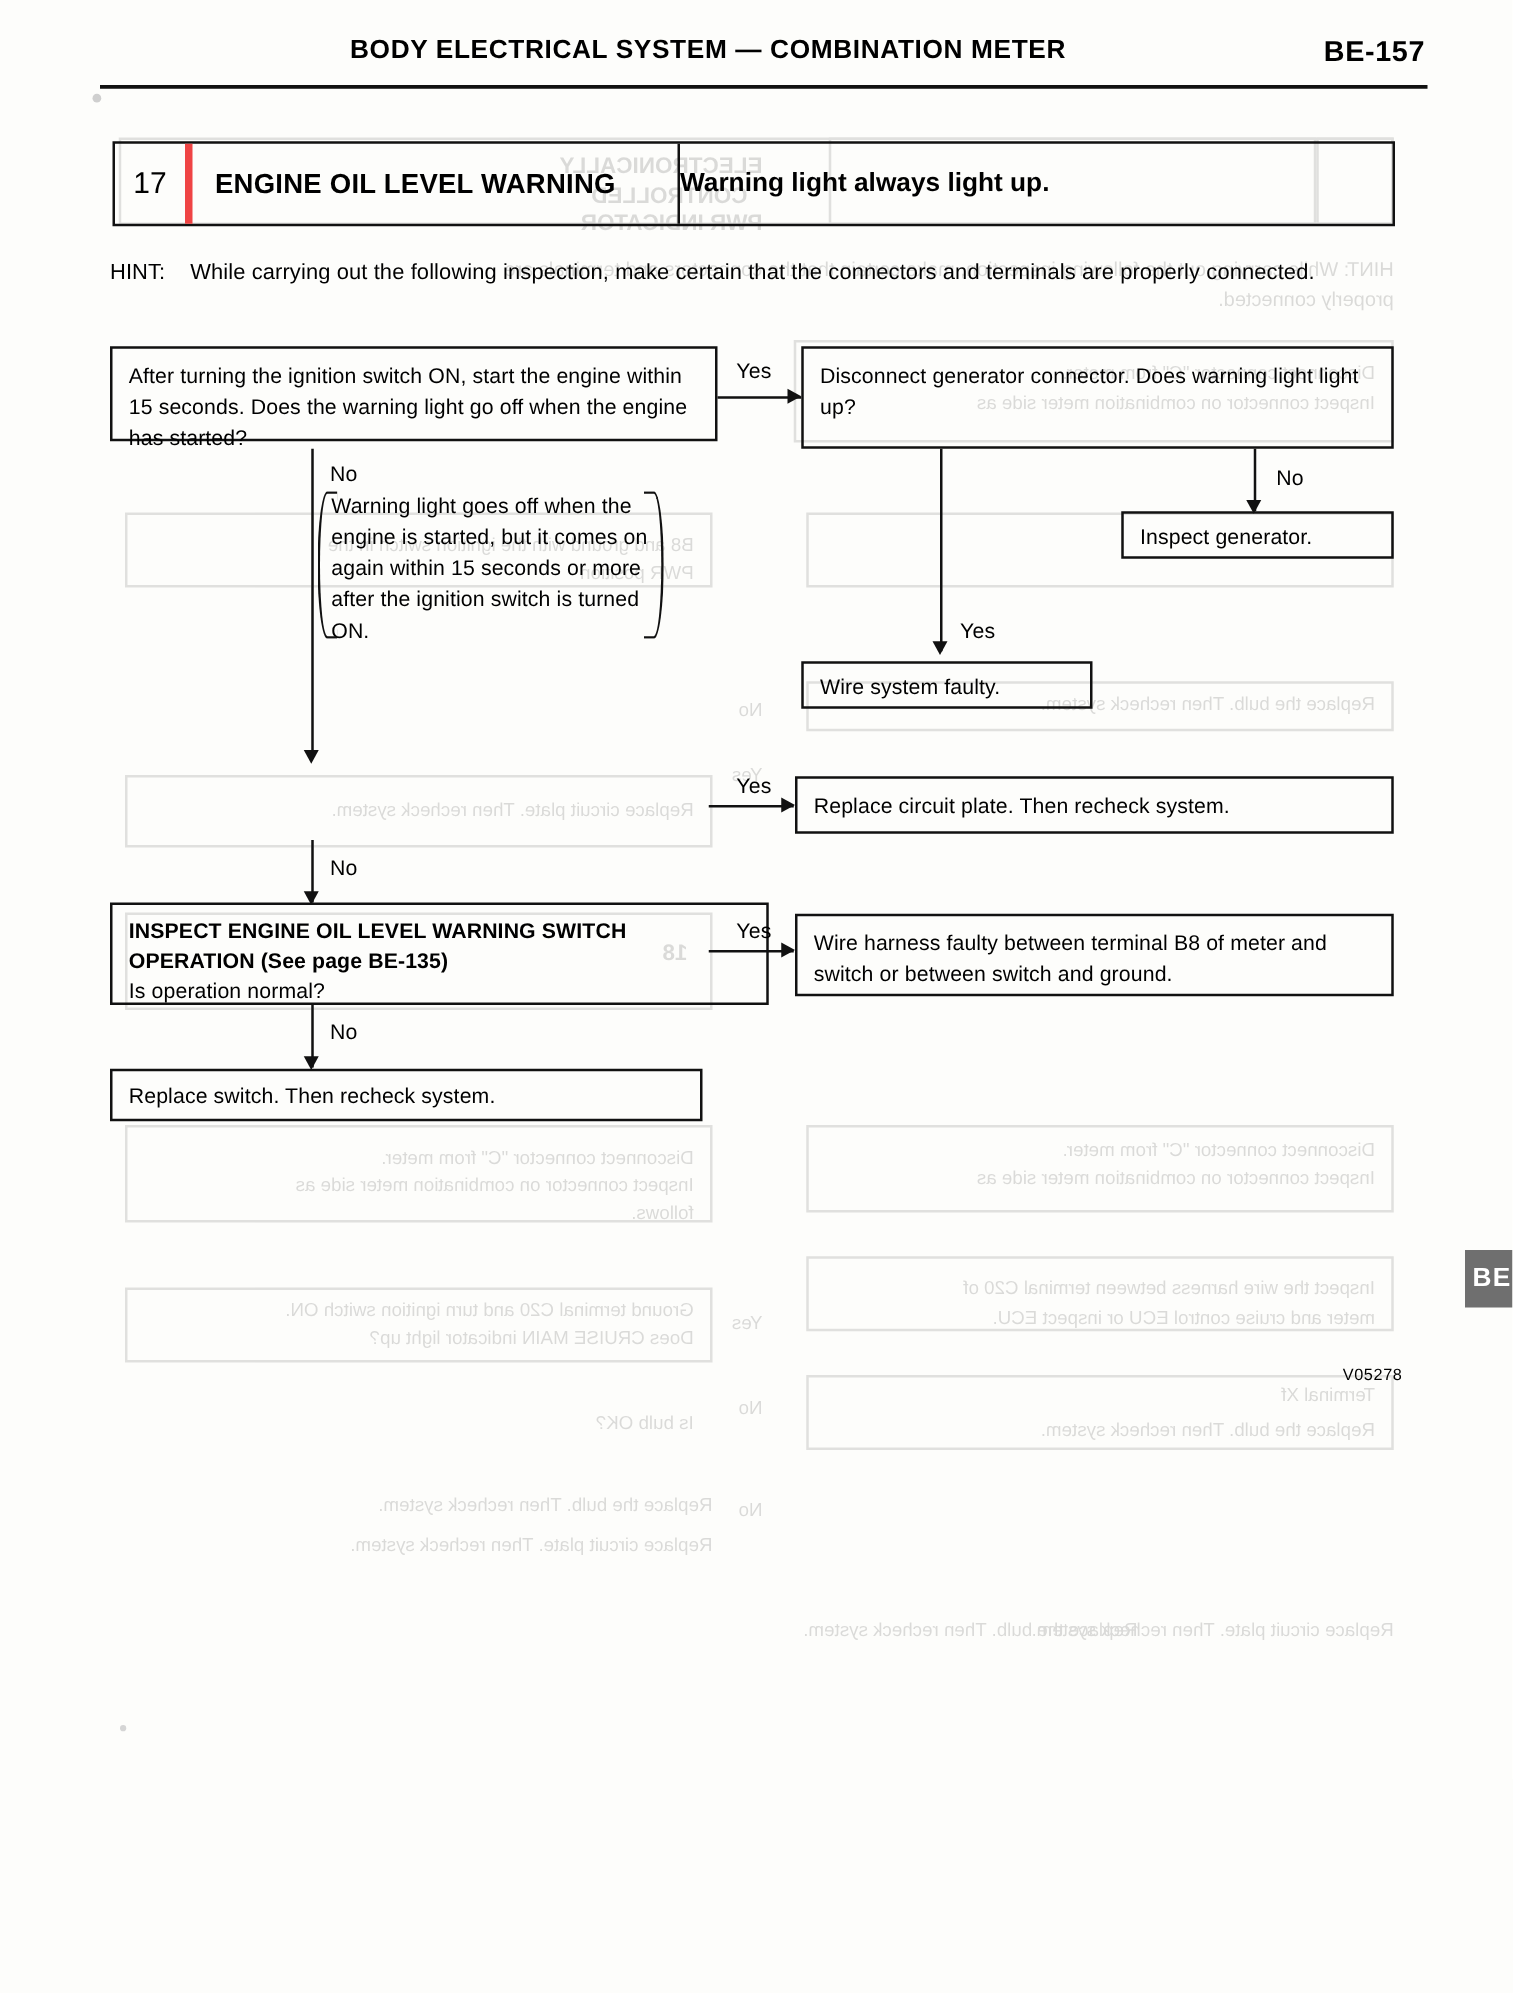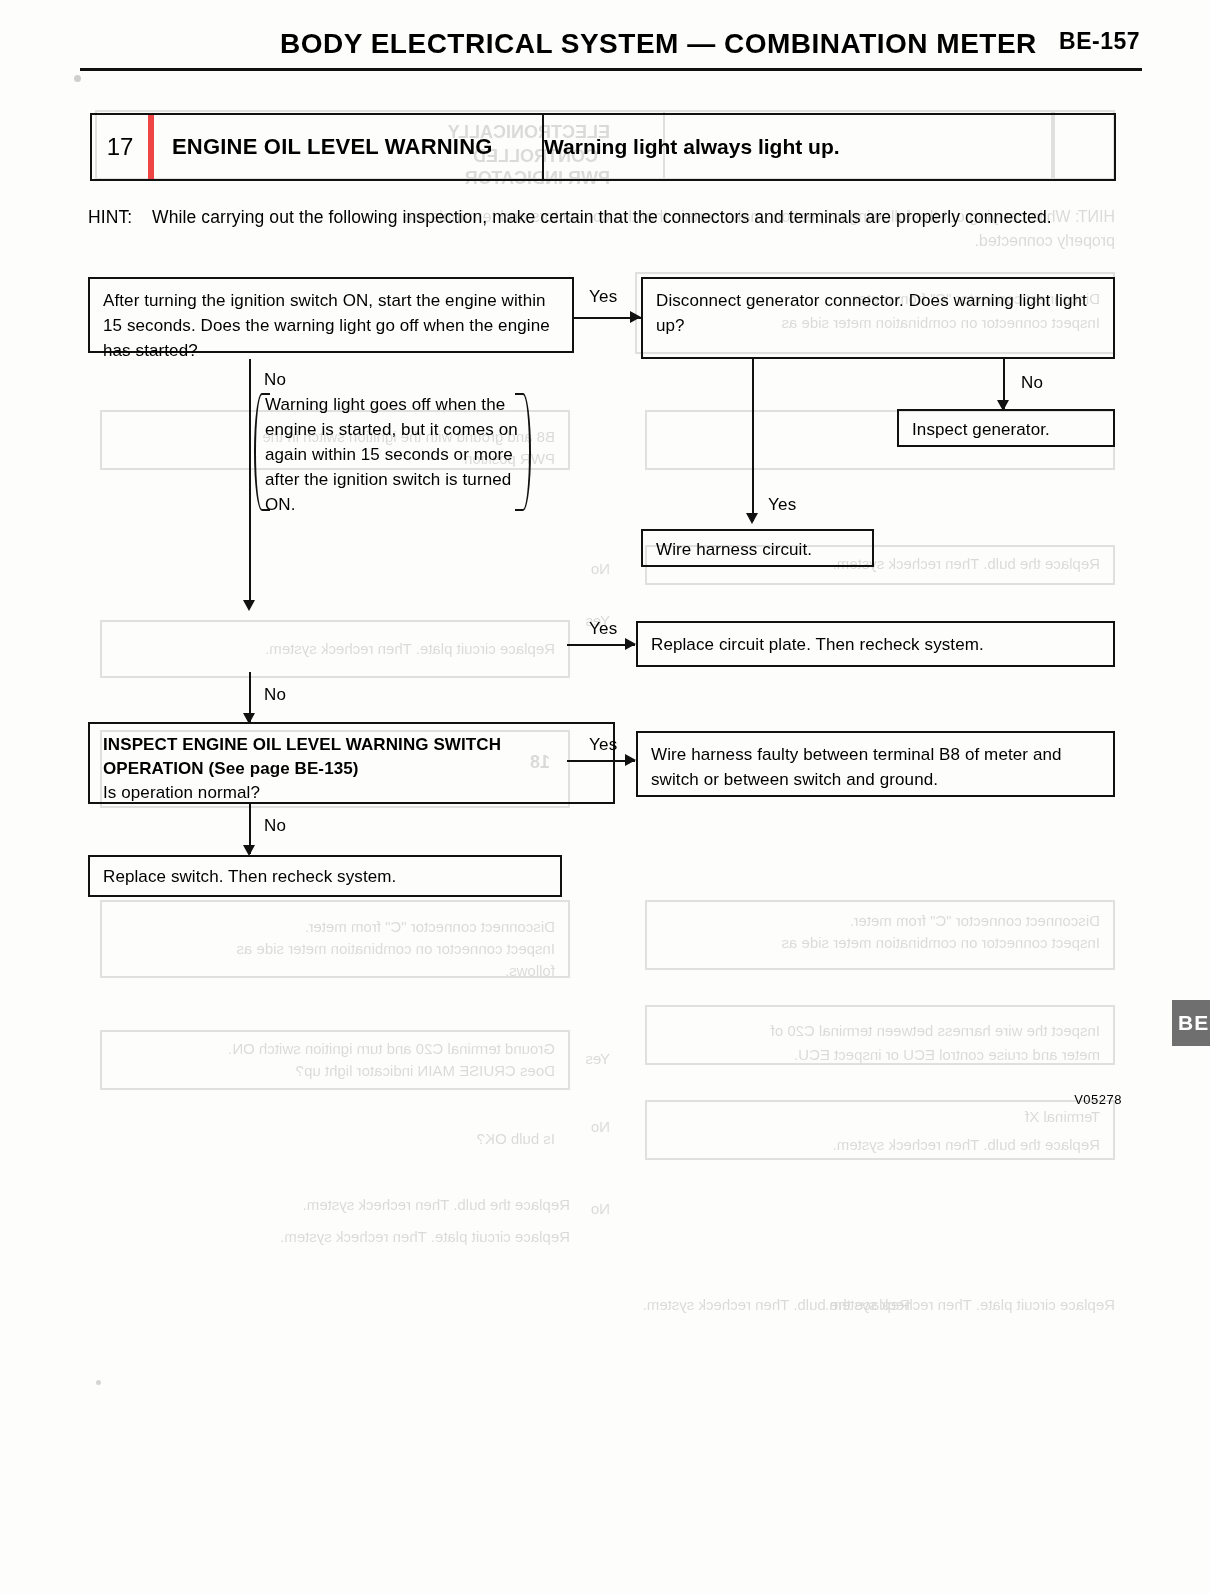--- a/index.html
+++ b/index.html
@@ -28,21 +28,21 @@
     position: absolute;
     left: 80px;
     top: 28px;
     width: 1060px;
     height: 42px;
   }
   .header-title {
     position: absolute;
     left: 200px;
     top: 0;
-    font-size: 28px;
+    font-size: 21px;
     font-weight: bold;
     letter-spacing: 0.5px;
     white-space: nowrap;
   }
   .header-page {
     position: absolute;
     right: 0;
     top: 0;
     font-size: 23px;
     font-weight: bold;
@@ -330,21 +330,21 @@
   <div class="line-v" style="left:1003px; top:359px; height:50px;"></div>
   <div class="arrow-down" style="left:997px; top:400px;"></div>
   <div class="lbl" style="left:1021px; top:373px;">No</div>
 
   <div class="fbox" style="left:897px; top:409px; width:218px; height:38px; padding-top:6px;">Inspect generator.</div>
 
   <div class="line-v" style="left:752px; top:359px; height:162px;"></div>
   <div class="arrow-down" style="left:746px; top:513px;"></div>
   <div class="lbl" style="left:768px; top:495px;">Yes</div>
 
-  <div class="fbox" style="left:641px; top:529px; width:233px; height:38px; padding-top:6px;">Wire harness circuit.</div>
+  <div class="fbox" style="left:641px; top:529px; width:233px; height:38px; padding-top:6px;">Wire system faulty.</div>
 
   <div class="lbl" style="left:264px; top:370px;">No</div>
   <div class="line-v" style="left:249px; top:359px; height:248px;"></div>
   <div class="arrow-down" style="left:243px; top:600px;"></div>
 
   <div class="note" style="left:265px; top:392px; width:260px;">
     <div class="brk-left" style="left:-11px; top:1px;"></div>
     <div class="brk-right" style="left:250px; top:1px;"></div>
     <span>Warning light goes off when the engine is started, but it comes on again within 15 seconds or more after the ignition switch is turned ON.</span>
   </div>

